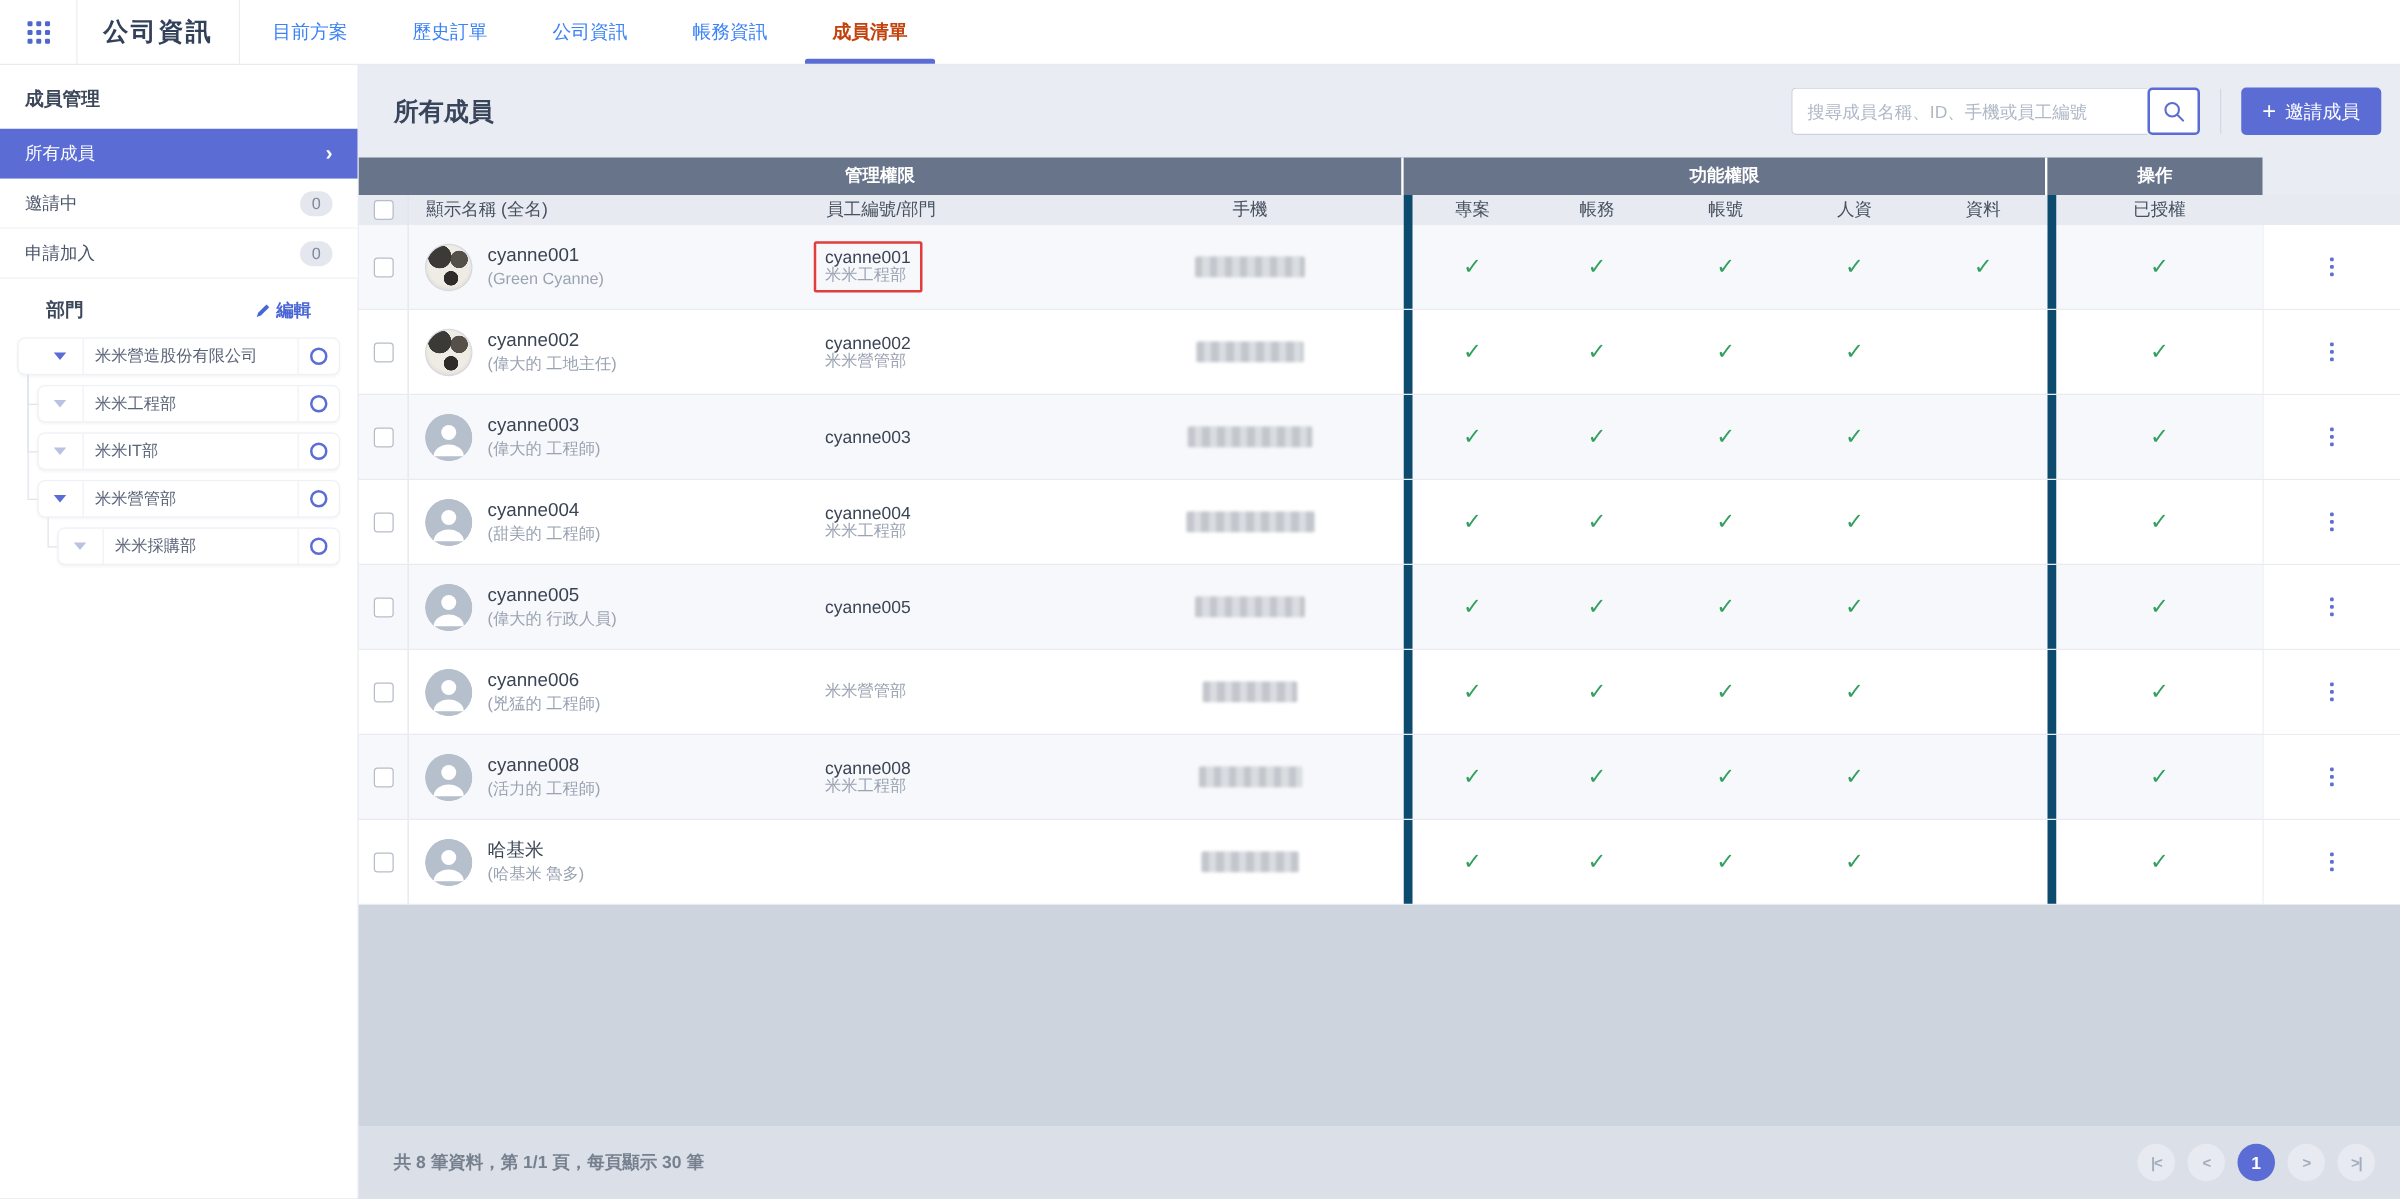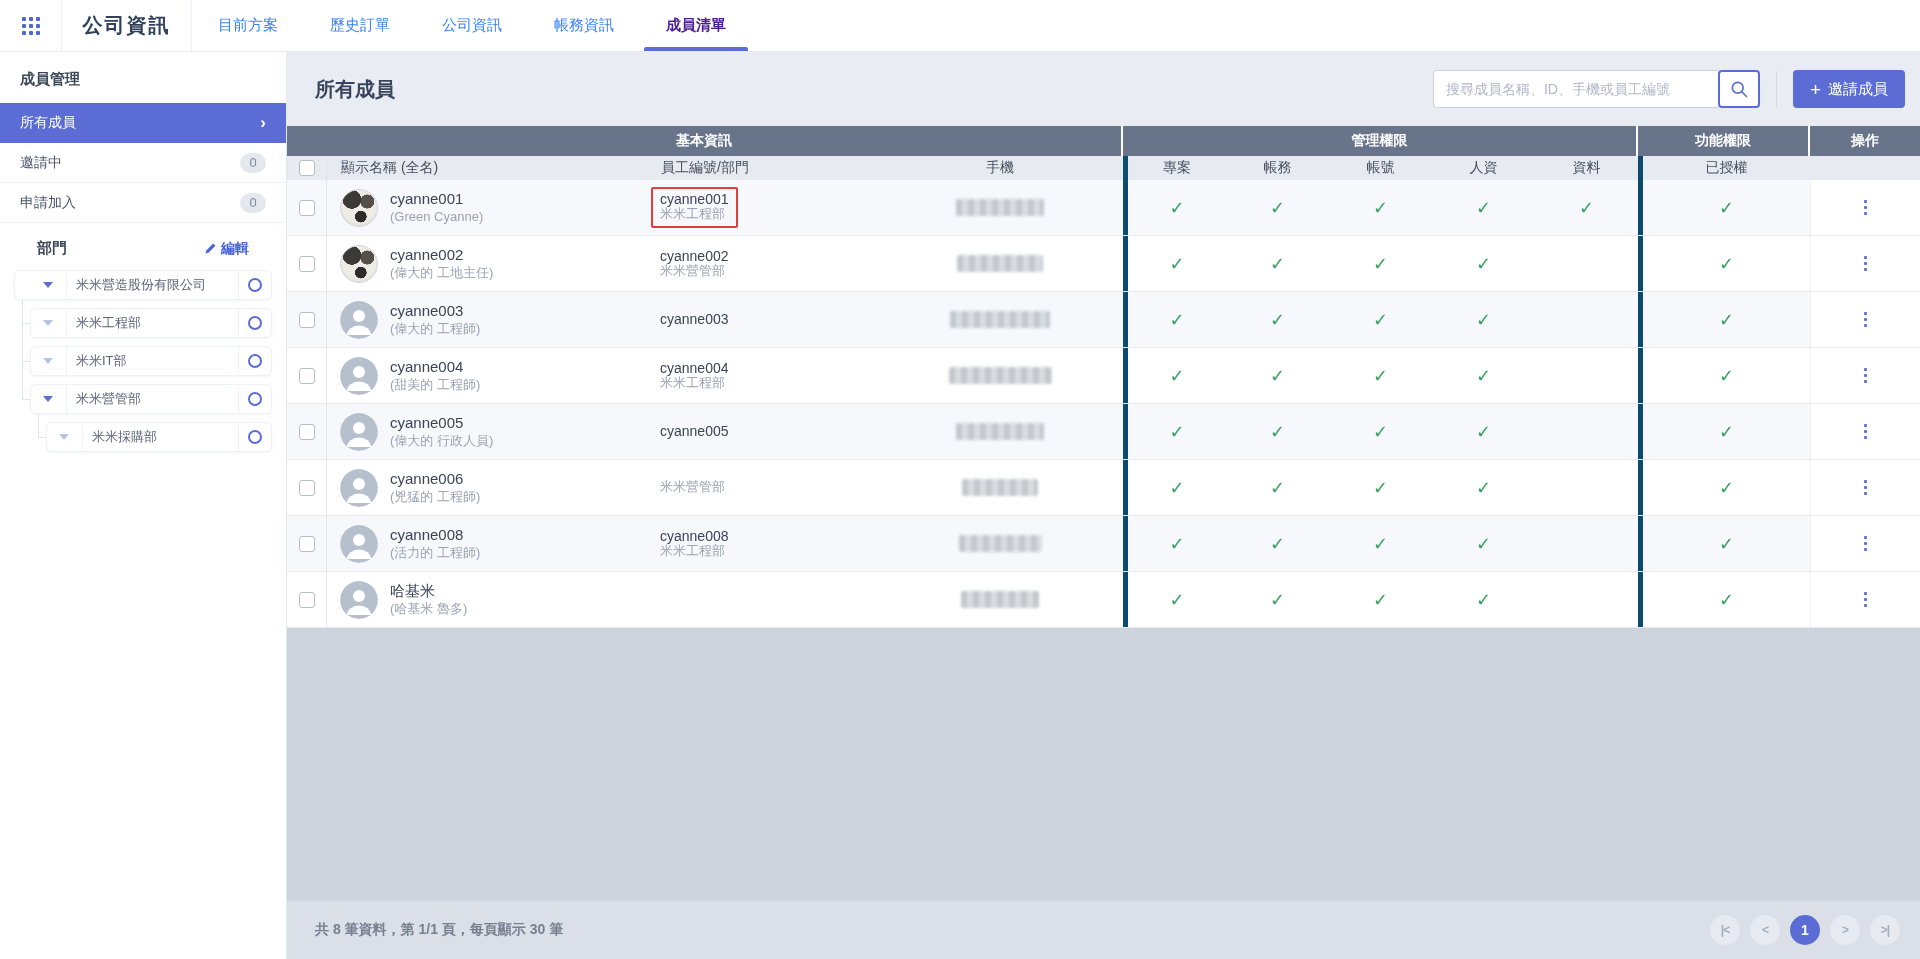--- a/index.html
+++ b/index.html
@@ -10,21 +10,21 @@
   .topbar { height:52px; background:#fff; border-bottom:1px solid #e7eaef;
     display:flex; align-items:stretch; }
   .grid-zone { width:62px; display:flex; align-items:center; justify-content:center;
     border-right:1px solid #eceef3; }
   .brand { width:130px; display:flex; align-items:center; justify-content:center;
     border-right:1px solid #eceef3; }
   .brand-title { font-size:20px; font-weight:bold; color:#32405a; letter-spacing:2px; }
   .tabs { display:flex; align-items:stretch; }
   .tab { width:112px; display:flex; align-items:center; justify-content:center;
     font-size:15px; color:#3b82f6; cursor:pointer; position:relative; }
-  .tab.active { color:#4c1d95; font-weight:bold; }
+  .tab.active { color:#c2410c; font-weight:bold; }
   .tab.active::after { content:""; position:absolute; bottom:0; left:4px; right:4px;
     height:4px; background:#5b6dd4; border-radius:2px 2px 0 0; }
 
   
   .shell { display:flex; height:907px; }
   .sidebar { width:287px; background:#fff; border-right:1px solid #e3e7ee; flex:none; }
   .main { flex:1; display:flex; flex-direction:column; background:#e9ecf3; min-width:0; }
 
   
   .side-title { font-size:15px; font-weight:bold; color:#3c4759; padding:18px 20px 14px; }
@@ -79,23 +79,23 @@
     grid-template-columns:40px 320px 230px 246px 103px 103px 103px 103px 103px 172px 110px; }
   .subhead { height:24px; background:#e7eaf1; font-size:14px; color:#46505f; }
   .subhead .cell { display:flex; align-items:center; }
   .cell { min-width:0; }
   .c-check { display:flex; align-items:center; justify-content:center;
     border-right:1px solid #e2e5ec; }
   .checkbox { width:16px; height:16px; border:1px solid #b6bdca; border-radius:3px;
     background:#fff; cursor:pointer; }
   .h-left { padding-left:14px; }
   .h-center { justify-content:center; }
-  .bl { border-left:5px solid #0c4a6e; }
-
-  .brow { height:56px; background:#fff; border-bottom:1px solid #e9ebf1; }
+  .bl { border-left:7px solid #0c4a6e; }
+
+  .brow { height:68px; background:#fff; border-bottom:1px solid #e9ebf1; }
   .brow.odd { background:#f7f8fb; }
   .brow .cell { display:flex; align-items:center; }
   .c-name { gap:12px; padding-left:13px; }
   .avatar { width:38px; height:38px; border-radius:50%; overflow:hidden; flex:none; }
   .avatar.photo { border:1px solid #d5d8de;
     background:
       radial-gradient(circle at 30% 26%, #3c3a36 0 25%, transparent 26%),
       radial-gradient(circle at 73% 32%, #55504a 0 19%, transparent 20%),
       radial-gradient(circle at 55% 74%, #2e2c29 0 17%, transparent 18%),
       radial-gradient(circle at 50% 45%, #efece6 0 60%, #cfcac0 100%); }
@@ -251,21 +251,20 @@
       </div>
       <div class="hdr-divider"></div>
       <button class="invite-btn">
         <span class="plus">+</span>
         <span>邀請成員</span>
       </button>
     </div>
 
     <div class="table">
       <div class="ghead">
-        <div class="gcell">基本資訊</div>
         <div class="gcell">管理權限</div>
         <div class="gcell">功能權限</div>
         <div class="gcell">操作</div>
       </div>
       <div class="trow subhead">
         <div class="cell c-check">
             <span class="checkbox"></span>
           </div>
         <div class="cell h-left">顯示名稱 (全名)</div>
         <div class="cell h-left">員工編號/部門</div>

